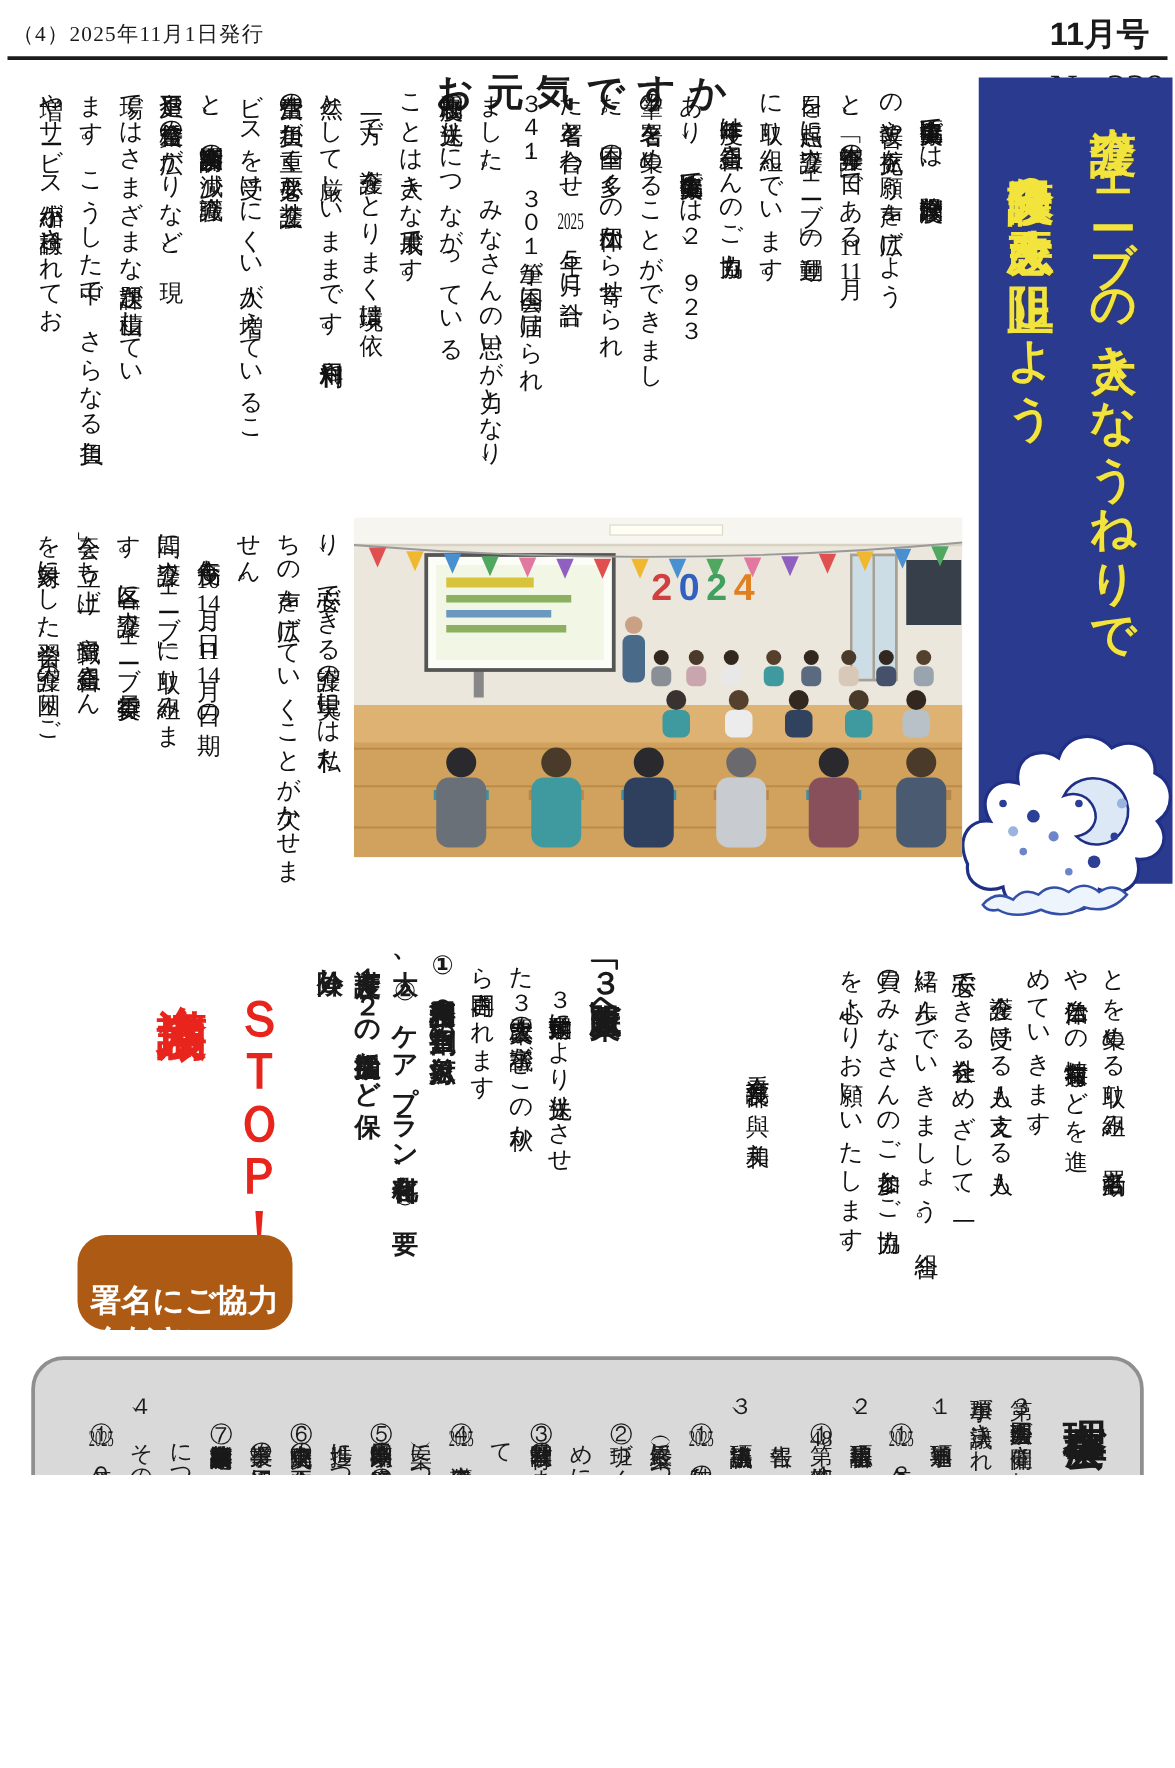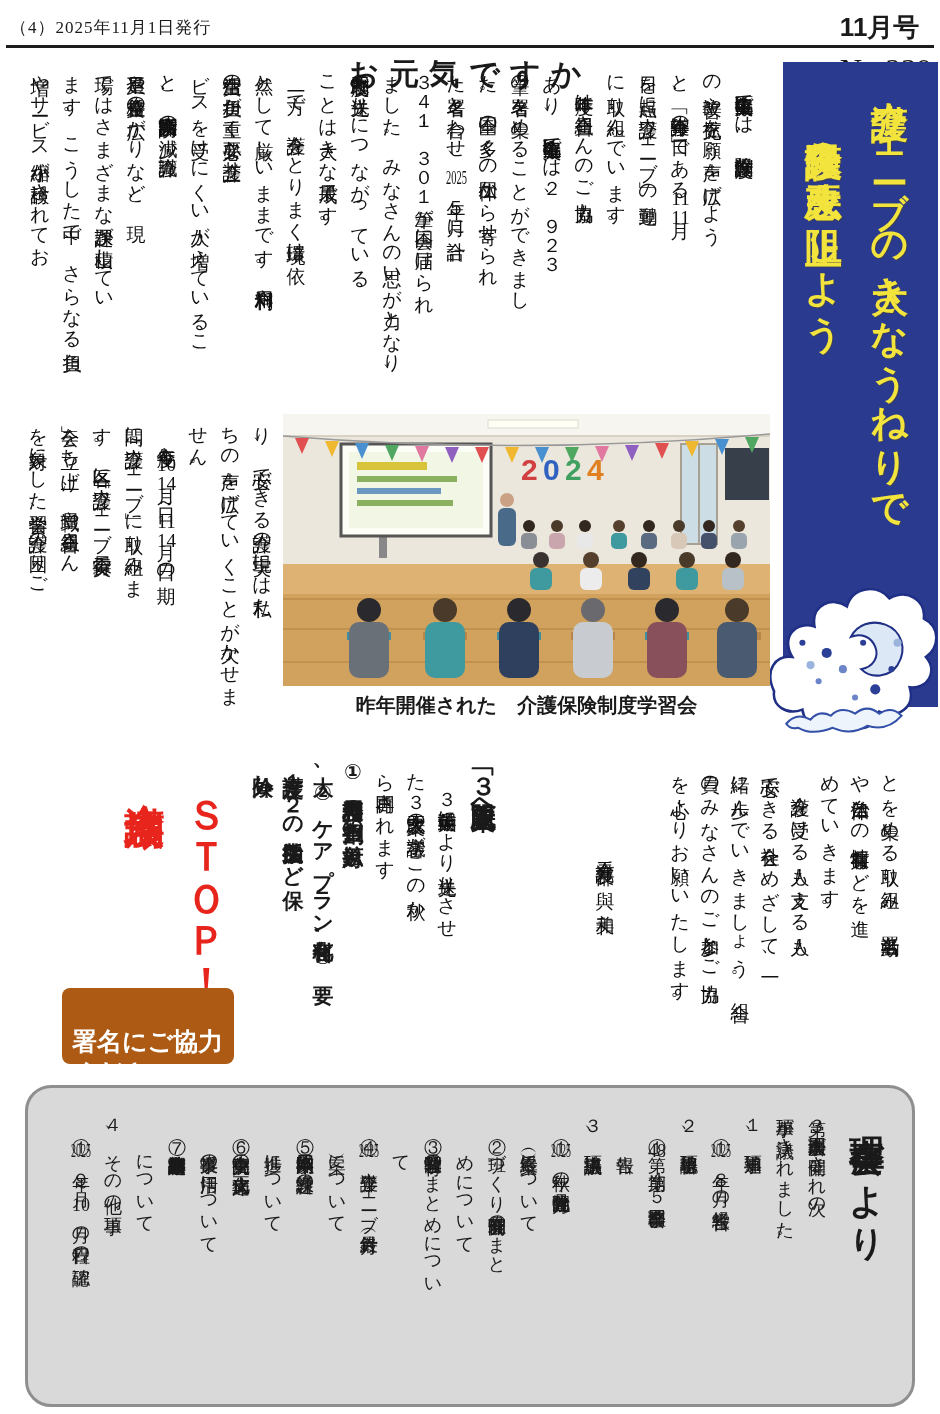--- a/index.html
+++ b/index.html
@@ -1,17 +1,17 @@
 <!DOCTYPE html>
 <html lang="ja"><head>
 <meta charset="utf-8">
 <style>
   * { margin:0; padding:0; box-sizing:border-box; }
   body { background:#ffffff; font-family:"Liberation Serif","DejaVu Serif",serif; }
-  #page { position:relative; width:940px; height:1414px; background:#ffffff; overflow:hidden; color:#1a1a1a; }
+  #page { position:relative; width:940px; height:1180px; background:#ffffff; overflow:hidden; color:#1a1a1a; }
 
   
   .hdr-issue { position:absolute; left:10px; top:16px; font-size:17px; letter-spacing:1px; }
   .hdr-title { position:absolute; left:0; right:0; top:6px; text-align:center;
                font-family:"Liberation Sans","DejaVu Sans",sans-serif;
                font-size:30px; font-weight:600; letter-spacing:10px;margin-top:48px; }
   .hdr-right { position:absolute; right:8px; top:10px; display:flex; align-items:baseline; gap:8px;flex-direction:column; }
   .hdr-month { font-family:"Liberation Sans","DejaVu Sans",sans-serif; font-size:26px; font-weight:bold; }
   .hdr-no { font-size:31px; }
   .hdr-rule { position:absolute; left:6px; right:6px; top:45px; height:3px; background:#1c1c1c; }
@@ -46,21 +46,21 @@
   .sec-head { left:468px; top:760px; height:340px; font-size:25px; font-weight:bold;
               font-family:"Liberation Sans","DejaVu Sans",sans-serif; }
   .sec-body { left:368px; top:760px; width:95px; height:335px; line-height:31px; }
   .sec-points { left:246px; top:760px; width:122px; height:335px; line-height:30px;
                 font-size:21px; font-weight:bold;
                 font-family:"Liberation Sans","DejaVu Sans",sans-serif; }
   .stop-slogan { left:112px; top:772px; width:126px; height:240px; line-height:62px;
                  font-size:40px; font-weight:bold; color:#e8251d; letter-spacing:2px;
                  font-family:"Liberation Sans","DejaVu Sans",sans-serif; }
   .badge { position:absolute; left:62px; top:988px; width:172px; height:76px;
-           background:#ad5a14; border-radius:8px; color:#ffffff;
+           background:#ad5a14; border-radius:23px; color:#ffffff;
            font-family:"Liberation Sans","DejaVu Sans",sans-serif;
            font-size:25px; font-weight:bold; line-height:31px;
            padding:7px 0 0 10px; white-space:pre-line; }
 
   
   .board-box { position:absolute; left:25px; top:1085px; width:890px; height:322px;
                background:#d9d9d9; border:3px solid #8f8f8f; border-radius:26px; }
   .board-title { position:absolute; right:22px; top:20px; height:280px;
                  writing-mode:vertical-rl; font-size:35px; font-weight:bold;
                  letter-spacing:3px;
@@ -236,21 +236,20 @@
           <rect x="216" y="208" width="40" height="56" rx="10" fill="#2f3f5e"></rect>
         <circle cx="310" cy="196" r="12" fill="#6a6a6e"></circle>
           <rect x="290" y="208" width="40" height="56" rx="10" fill="#c8ccd0"></rect>
         <circle cx="384" cy="196" r="12" fill="#2a2a2e"></circle>
           <rect x="364" y="208" width="40" height="56" rx="10" fill="#87505a"></rect>
         <circle cx="454" cy="196" r="12" fill="#4a3a2a"></circle>
           <rect x="434" y="208" width="40" height="56" rx="10" fill="#4a5a70"></rect>
       </g>
     </svg>
   </div>
-  <div class="caption">昨年開催された　介護保険制度学習会</div>
 
   <div class="vtext body-serif cont-article">とを集める取り組み、署名活動
 や自治体との情報共有などを進
 めていきます。
 　介護を受ける人も支える人も
 安心できる社会をめざして、一
 緒に歩んでいきましょう。組合
 員のみなさんのご参加とご協力
 を心よりお願いいたします。</div>
   <div class="vtext body-serif signature">看介護部長　與　美和</div>

